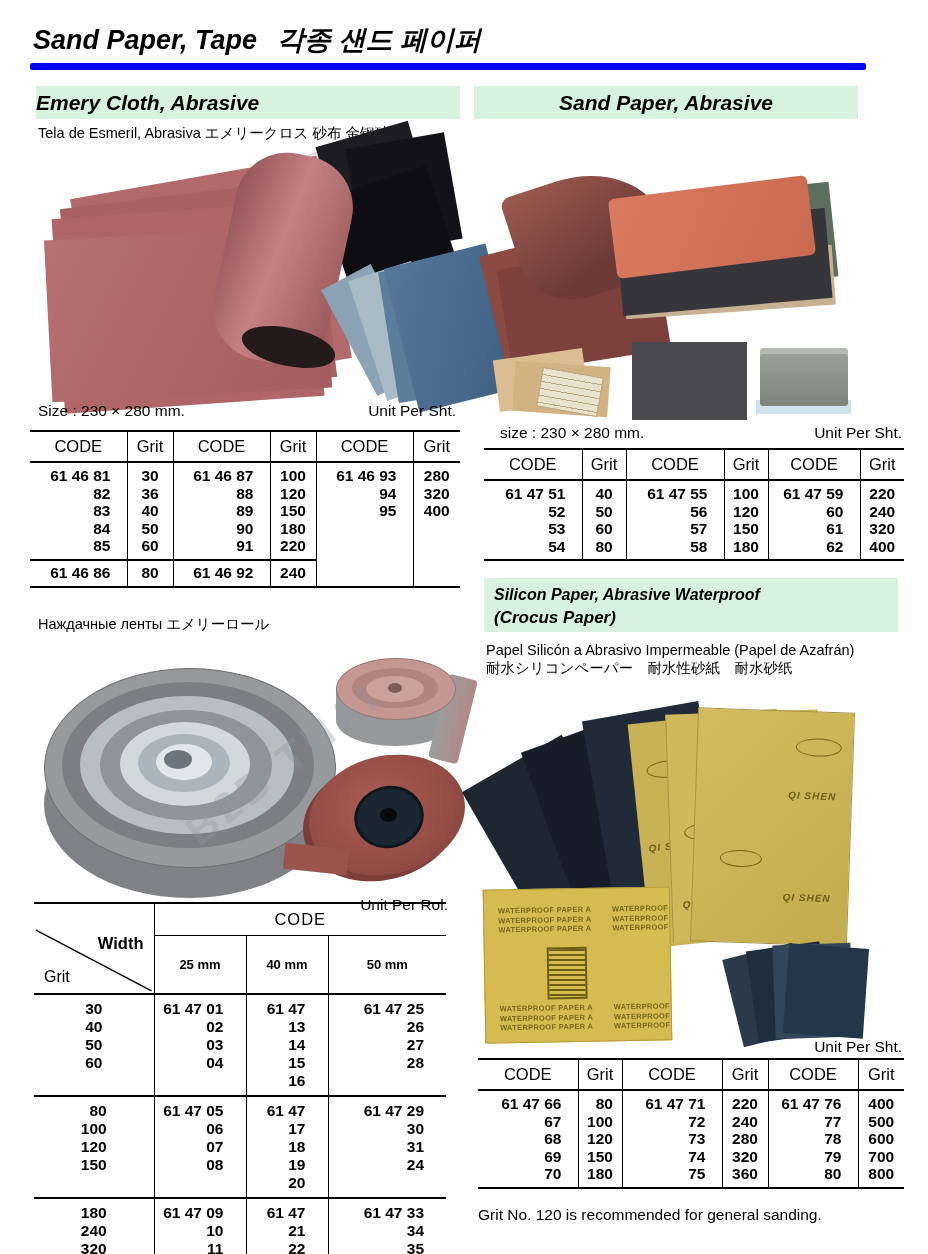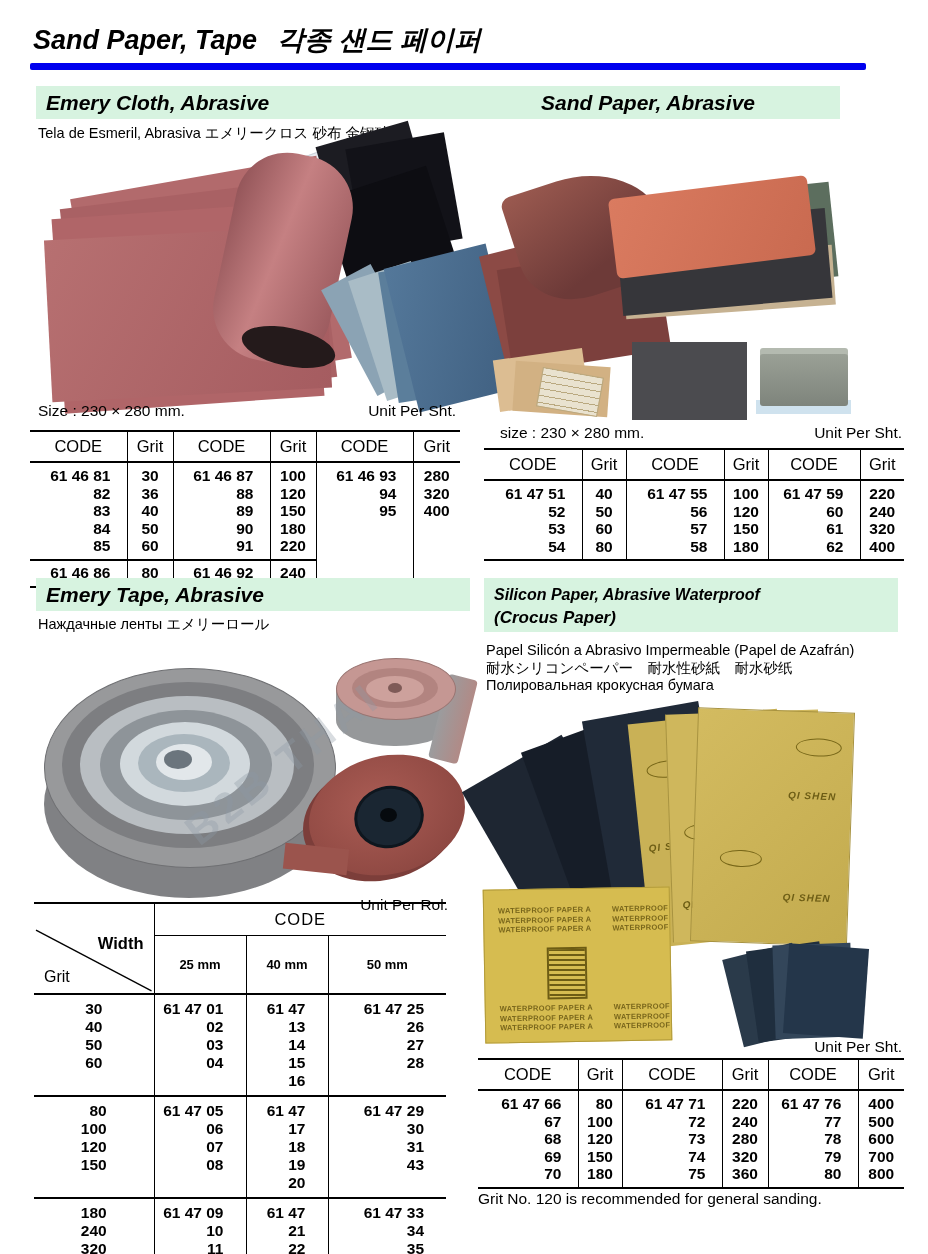--- a/index.html
+++ b/index.html
@@ -6,30 +6,30 @@
   .page { position:relative; width:928px; height:1254px; background:#ffffff; overflow:hidden;
           font-family:"Liberation Sans","DejaVu Sans",sans-serif; color:#000; }
   .abs { position:absolute; }
 
   
   .title { font-size:27px; font-weight:bold; font-style:italic; white-space:nowrap; }
   .title .ko { margin-left:20px; }
   .rule { background:#0000ee; border-radius:2px; }
 
   
-  .bar { background:#d7f3e0; font-style:italic; font-weight:bold; font-size:21px; line-height:33px; padding-left:10px; }
+  .bar { background:#d7f3e0; font-style:italic; font-weight:bold; font-size:21px; line-height:33px; }
   .bar2 { background:#d7f3e0; font-style:italic; font-weight:bold; padding:4px 0 4px 10px; }
   .bar2 .l1 { font-size:16px; line-height:26px; }
   .bar2 .l2 { font-size:17px; line-height:20px; }
   .ctr { text-align:center; padding-left:0; }
 
   .sub { font-size:14.5px; line-height:17.5px; }
   .lbl { font-size:15.5px; }
   .rt { text-align:right; }
-  .note { font-size:15.5px; }
+  .note { font-size:15.5px;margin-top:16px; }
 
   
   table.ct { border-collapse:collapse; table-layout:fixed; }
   .ct th { font-size:16.5px; font-weight:normal; height:27px; border-top:2.5px solid #000; border-bottom:2px solid #000; }
   .ct th + th, .ct td + td { border-left:1.5px solid #000; }
   .ct td { vertical-align:top; font-weight:bold; font-size:15.5px; line-height:17.5px; padding-top:4px; padding-bottom:4px; }
   .ct td.codecell { text-align:right; padding-right:16px; }
   .ct td.gritcell { text-align:center; }
   .stack { display:inline-block; text-align:right; }
   .ct tr.foot td { border-top:2px solid #000; vertical-align:middle; height:23px; padding-top:1px; padding-bottom:1px; }
@@ -128,21 +128,21 @@
       </tr>
       <tr class="foot last">
         <td class="codecell">61 46 86</td>
         <td class="gritcell">80</td>
         <td class="codecell">61 46 92</td>
         <td class="gritcell">240</td>
       </tr>
     </tbody>
   </table>
 
-  <div class="abs bar ctr" style="left:456px; top:86px; width:384px; height:33px;">Sand Paper, Abrasive</div>
+  <div class="abs bar ctr" style="left:474px; top:86px; width:384px; height:33px;">Sand Paper, Abrasive</div>
 
   <div class="ph" style="left:484px; top:182px; width:420px; height:240px;">
     <div class="sheet" style="left:6px; top:55px; width:150px; height:110px; transform:rotate(-14deg); background:#8c4a45;"></div>
     <div class="sheet" style="left:20px; top:75px; width:160px; height:105px; transform:rotate(-9deg); background:#7c403d;"></div>
     <div class="sheet" style="left:30px; top:-8px; width:150px; height:120px; transform:rotate(-18deg); border-radius:10px 90px 10px 60px / 10px 70px 10px 50px; background:linear-gradient(160deg,#9b5a50,#6d3a38 70%);"></div>
     <div class="sheet" style="left:150px; top:10px; width:200px; height:95px; transform:rotate(-6deg); background:#5c6e5e;"></div>
     <div class="sheet" style="left:140px; top:70px; width:210px; height:60px; transform:rotate(-4deg); background:#c6b292;"></div>
     <div class="sheet" style="left:135px; top:35px; width:210px; height:90px; transform:rotate(-5deg); background:#36363a;"></div>
     <div class="sheet" style="left:128px; top:5px; width:200px; height:80px; transform:rotate(-7deg); border-radius:6px; background:linear-gradient(120deg,#da7b60,#c96a50);"></div>
     <div class="sheet" style="left:12px; top:172px; width:90px; height:52px; transform:rotate(-8deg); background:#dcbd92;"></div>
@@ -181,21 +181,20 @@
         <td class="codecell"><div class="stack"><div>61 47 51</div><div>52</div><div>53</div><div>54</div></div></td>
         <td class="gritcell"><div class="stack"><div>40</div><div>50</div><div>60</div><div>80</div></div></td>
         <td class="codecell"><div class="stack"><div>61 47 55</div><div>56</div><div>57</div><div>58</div></div></td>
         <td class="gritcell"><div class="stack"><div>100</div><div>120</div><div>150</div><div>180</div></div></td>
         <td class="codecell"><div class="stack"><div>61 47 59</div><div>60</div><div>61</div><div>62</div></div></td>
         <td class="gritcell"><div class="stack"><div>220</div><div>240</div><div>320</div><div>400</div></div></td>
       </tr>
     </tbody>
   </table>
 
-  <div class="abs bar" style="left:36px; top:578px; width:424px; height:33px;">Emery Tape, Abrasive</div>
   <div class="abs sub" style="left:38px; top:616px;">
     <div>Наждачные ленты エメリーロール</div>
   </div>
 
   <div class="ph" style="left:36px; top:650px; width:434px; height:232px;">
     <div class="ell" style="left:8px; top:60px; width:290px; height:188px; background:#808184;"></div>
     <div class="ell" style="left:8px; top:18px; width:290px; height:198px; background:#98999b; border:1px solid #6f7073;"></div>
     <div class="ell" style="left:26px; top:32px; width:252px; height:166px; background:#7d7e81;"></div>
     <div class="ell" style="left:44px; top:46px; width:214px; height:138px; background:#b9bec2;"></div>
     <div class="ell" style="left:64px; top:60px; width:172px; height:110px; background:#8e9499;"></div>
@@ -245,39 +244,38 @@
       <tr class="grp g1">
         <td class="gritcell"><div class="stack"><div>30</div><div>40</div><div>50</div><div>60</div></div></td>
         <td class="codecell"><div class="stack"><div>61 47 01</div><div>02</div><div>03</div><div>04</div></div></td>
         <td class="codecell"><div class="stack"><div>61 47 13</div><div>14</div><div>15</div><div>16</div></div></td>
         <td class="codecell"><div class="stack"><div>61 47 25</div><div>26</div><div>27</div><div>28</div></div></td>
       </tr>
       <tr class="grp g2">
         <td class="gritcell"><div class="stack"><div>80</div><div>100</div><div>120</div><div>150</div></div></td>
         <td class="codecell"><div class="stack"><div>61 47 05</div><div>06</div><div>07</div><div>08</div></div></td>
         <td class="codecell"><div class="stack"><div>61 47 17</div><div>18</div><div>19</div><div>20</div></div></td>
-        <td class="codecell"><div class="stack"><div>61 47 29</div><div>30</div><div>31</div><div>43</div></div></td>
+        <td class="codecell"><div class="stack"><div>61 47 29</div><div>30</div><div>31</div><div>24</div></div></td>
       </tr>
       <tr class="grp g3">
         <td class="gritcell"><div class="stack"><div>180</div><div>240</div><div>320</div></div></td>
         <td class="codecell"><div class="stack"><div>61 47 09</div><div>10</div><div>11</div></div></td>
         <td class="codecell"><div class="stack"><div>61 47 21</div><div>22</div></div></td>
         <td class="codecell"><div class="stack"><div>61 47 33</div><div>34</div><div>35</div></div></td>
       </tr>
     </tbody>
   </table>
 
   <div class="abs bar2" style="left:484px; top:578px; width:404px;">
     <div class="l1">Silicon Paper, Abrasive Waterproof</div>
     <div class="l2">(Crocus Paper)</div>
   </div>
   <div class="abs sub" style="left:486px; top:642px;">
     <div>Papel Silicón a Abrasivo Impermeable (Papel de Azafrán)</div>
     <div>耐水シリコンペーパー　耐水性砂紙　耐水砂纸</div>
-    <div>Полировальная крокусная бумага</div>
   </div>
 
   <div class="ph" style="left:484px; top:698px; width:420px; height:345px;">
     <div class="sheet" style="left:55px; top:12px; width:115px; height:185px; transform:rotate(-30deg); transform-origin:bottom right; background:#1e2632;"></div>
     <div class="sheet" style="left:95px; top:4px; width:115px; height:190px; transform:rotate(-20deg); transform-origin:bottom right; background:#161d28;"></div>
     <div class="sheet" style="left:130px; top:0px; width:118px; height:195px; transform:rotate(-10deg); transform-origin:bottom right; background:#202a38;"></div>
     <div class="sheet" style="left:155px; top:18px; width:150px; height:225px; transform:rotate(-6deg); background:#c9b156;">
       <span class="oval" style="left:14px; top:40px; width:40px; height:15px;"></span>
       <span class="brand" style="left:8px; top:120px;">QI SHEN</span>
     </div>

